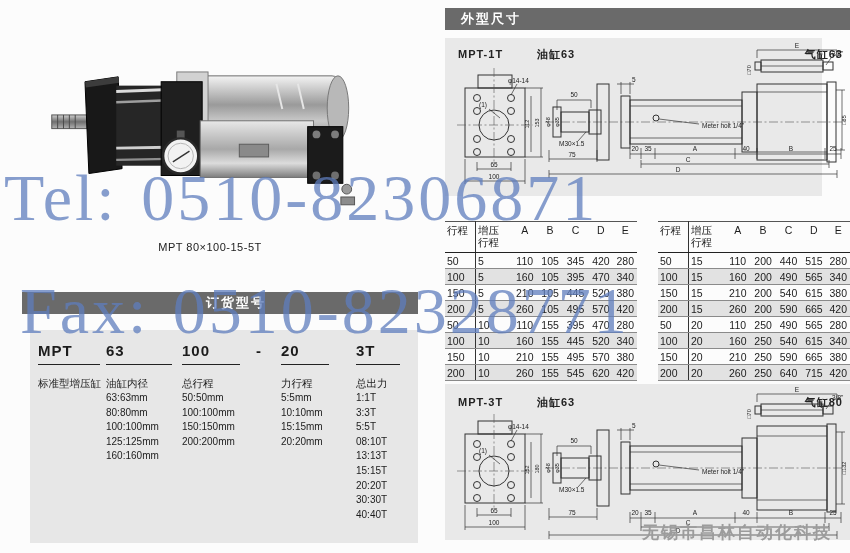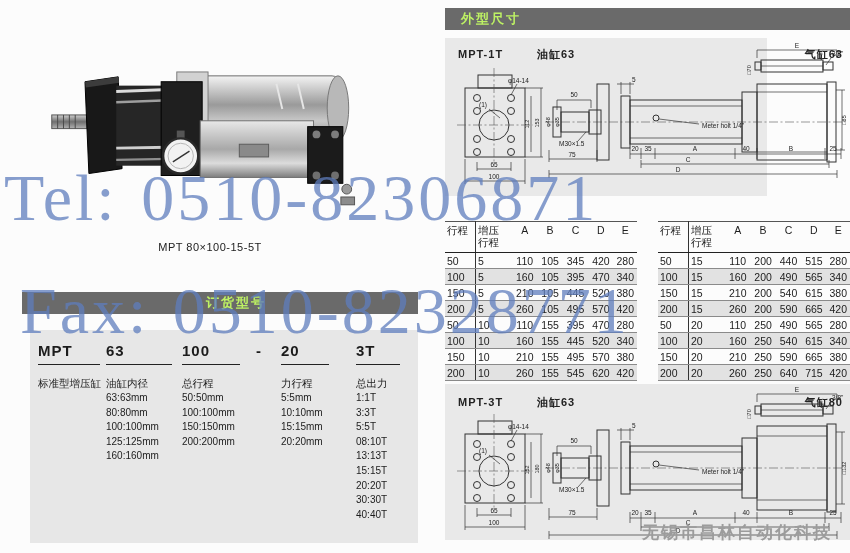--- a/index.html
+++ b/index.html
@@ -10,37 +10,37 @@
   .wm{position:absolute;left:4px;white-space:nowrap;z-index:9;pointer-events:none;
       font-family:"Liberation Serif","DejaVu Serif",serif;
       font-size:66px;letter-spacing:3px;word-spacing:4px;
       color:rgba(95,126,189,0.75);}
   #wm-tel{top:160px;}
   #wm-fax{top:273px;margin-left:16px;}
   
   #photo{left:48px;top:70px;width:324px;height:168px;}
   #caption{left:48px;top:241px;width:324px;text-align:center;font-size:11px;
            letter-spacing:.5px;color:#222;}
-  .bar{background:#6a6a6a;color:#bef264;font-size:13px;font-weight:bold;
+  .bar{background:#6a6a6a;color:#ffffff;font-size:13px;font-weight:bold;
        letter-spacing:2px;line-height:22px;}
   #order-bar{left:22px;top:292px;width:396px;height:22px;padding-left:32px;box-sizing:border-box;text-align:center;}
   #order-panel{left:30px;top:330px;width:388px;height:213px;background:#e7e7e7;}
   .ocol{position:absolute;top:12px;}
   .ocol .code{font-size:15px;font-weight:bold;text-align:left;letter-spacing:1px;
               padding-bottom:5px;border-bottom:1.5px solid #222;}
   .ocol .code.nol{border-bottom:none;}
   .ocol .olabel{font-size:10.5px;margin-top:12px;white-space:nowrap;}
   .ocol .opt{font-size:10px;line-height:14.6px;white-space:nowrap;}
   #oc0{left:8px;width:62px;}  #oc1{left:76px;width:66px;}
   #oc2{left:152px;width:58px;} #oc3{left:226px;width:12px;}
   #oc4{left:251px;width:48px;} #oc5{left:326px;width:44px;}
   
   #dim-bar{left:445px;top:8px;width:405px;height:22px;padding-left:16px;box-sizing:border-box;}
   .panel{background:#e9e9e9;}
-  #panel1{left:445px;top:38px;width:322px;height:158px;}
+  #panel1{left:445px;top:38px;width:377px;height:158px;}
   #panel2{left:445px;top:384px;width:405px;height:156px;}
   
   #tables{left:445px;top:221px;width:405px;height:152px;display:flex;gap:21px;}
   table.dim{border-collapse:collapse;table-layout:fixed;width:192px;font-size:10.5px;
             border-top:1px solid #555;}
   table.dim th{font-weight:normal;text-align:left;vertical-align:top;padding:2px 0 2px 2px;
                border-bottom:1.2px solid #222;height:26px;}
   table.dim th.num{text-align:center;padding-left:0;}
   table.dim td{padding:1px 0;border-bottom:1px solid #8a8a8a;text-align:center;height:13px;}
   table.dim td.c0,table.dim td.c1{text-align:left;padding-left:2px;}

